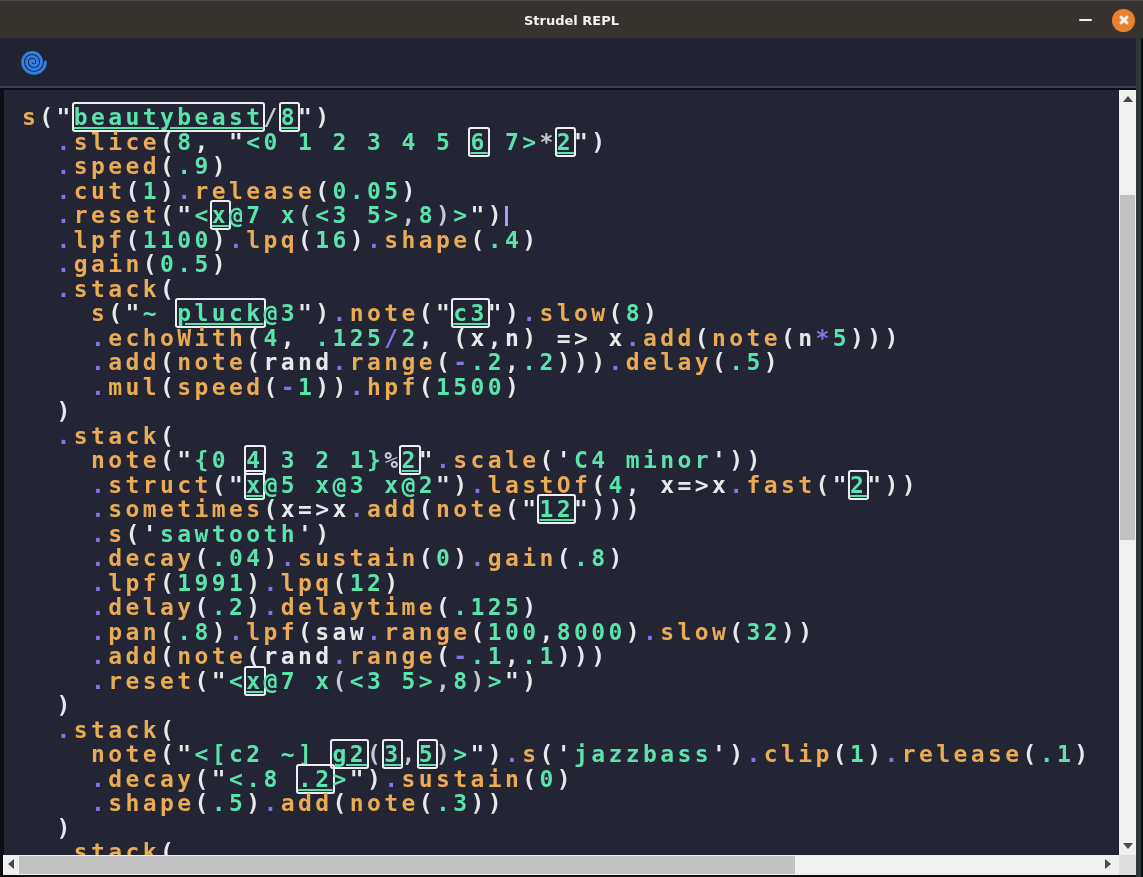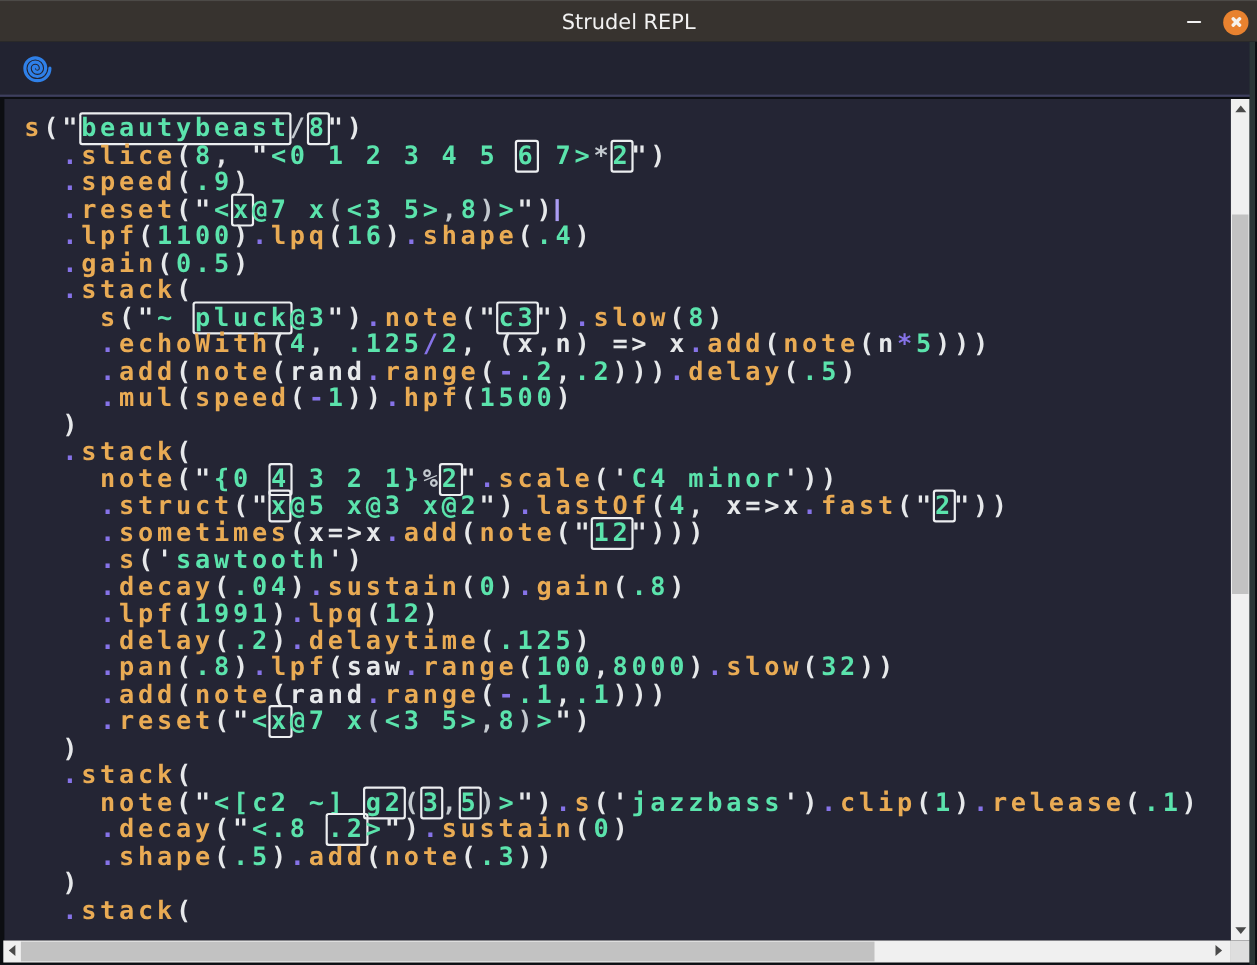--- a/index.html
+++ b/index.html
@@ -9,21 +9,21 @@
     --syntax-op:#8673e8; --syntax-dim:#c3c9cf; --highlight-box:#eceef0;
     --cursor:#aa9cf2; --scrollbar-track:#f0f0f0; --scrollbar-thumb:#c2c2c2;
     --divider:#3e3f5e;
   }
   html,body{margin:0;padding:0;}
   body{width:1143px;height:877px;position:relative;overflow:hidden;background:#0c0e12;
        font-family:"DejaVu Sans",sans-serif;}
   .titlebar{position:absolute;left:0;top:0;width:1143px;height:38px;background:var(--titlebar-bg);
        border-top:1px solid #4c4a47;box-sizing:border-box;}
   .window-title{position:absolute;left:0;right:0;top:0;height:38px;display:flex;align-items:center;
-       justify-content:center;color:var(--titlebar-text);font-size:19px;font-weight:normal;}
+       justify-content:center;color:var(--titlebar-text);font-size:13px;font-weight:bold;}
   .win-controls{position:absolute;right:8px;top:0;height:38px;display:flex;align-items:center;gap:16px;}
   .min-btn{width:22px;height:22px;display:flex;align-items:center;justify-content:center;}
   .min-bar{width:13px;height:2.5px;background:#f2f2f2;border-radius:1px;}
   .close-btn{width:23px;height:23px;border-radius:50%;background:var(--close-button);position:relative;}
   .close-x{position:absolute;inset:0;}
   .close-x::before,.close-x::after{content:"";position:absolute;left:50%;top:50%;width:11px;height:3px;
        background:#f6f2ec;border-radius:1px;}
   .close-x::before{transform:translate(-50%,-50%) rotate(45deg);}
   .close-x::after{transform:translate(-50%,-50%) rotate(-45deg);}
   .toolbar{position:absolute;left:0;top:38px;width:1143px;height:50px;background:var(--toolbar-bg);
@@ -32,21 +32,21 @@
   .editor{position:absolute;left:4px;top:90px;width:1115px;height:765px;background:var(--editor-bg);
        overflow:hidden;font-family:"DejaVu Sans Mono",monospace;font-weight:700;font-size:23px;
        line-height:24.5px;letter-spacing:3.4px;padding:15px 0 0 18px;box-sizing:border-box;
        cursor:text;}
   .code-line{white-space:pre;height:24.5px;}
   .c-fn{color:var(--syntax-fn);}
   .c-str{color:var(--syntax-str);}
   .c-pun{color:var(--syntax-pun);}
   .c-op{color:var(--syntax-op);}
   .c-dim{color:var(--syntax-dim);}
-  .boxed{box-shadow:0 0 0 2px var(--highlight-box);border-radius:1px;}
+  .boxed{box-shadow:0 0 0 2px var(--highlight-box);border-radius:1px;text-decoration:underline;}
   .caret{display:inline-block;width:3px;height:20px;background:var(--cursor);vertical-align:-3px;}
   
   .vscroll{position:absolute;right:7px;top:90px;width:17px;height:765px;background:var(--scrollbar-track);}
   .vthumb{position:absolute;left:1px;width:15px;top:105px;height:345px;background:var(--scrollbar-thumb);}
   .hscroll{position:absolute;left:3px;bottom:2px;height:20px;width:1116px;background:var(--scrollbar-track);}
   .hthumb{position:absolute;top:1px;height:18px;left:16px;width:776px;background:var(--scrollbar-thumb);}
   .corner{position:absolute;right:7px;bottom:2px;width:17px;height:20px;background:#dedede;}
   .rborder{position:absolute;right:0;top:38px;width:7px;bottom:0;background:#2b3737;
        border-right:2px solid #0c0e12;box-sizing:border-box;}
   .arr{position:absolute;width:0;height:0;}
@@ -81,20 +81,21 @@
   <svg class="logo" viewBox="0 0 32 32">
     <path d="M29,16 A13,13 0 0 1 3,16 A10.8,10.8 0 0 1 24.6,16 A8.6,8.6 0 0 1 7.4,16 A6.4,6.4 0 0 1 20.2,16 A4.2,4.2 0 0 1 11.8,16 A2,2 0 0 1 15.8,16" fill="none" stroke="#2f80e8" stroke-width="3.3" stroke-linecap="round"></path>
   </svg>
 </div>
 
 <div class="editor">
   <div>
       <div class="code-line"><span class="seg c-fn">s</span><span class="seg c-pun">("</span><span class="seg c-str boxed">beautybeast</span><span class="seg c-dim">/</span><span class="seg c-str boxed">8</span><span class="seg c-pun">")</span></div>
       <div class="code-line"><span class="seg c-pun">  </span><span class="seg c-op">.</span><span class="seg c-fn">slice</span><span class="seg c-pun">(</span><span class="seg c-str">8</span><span class="seg c-pun">, "</span><span class="seg c-str">&lt;0 1 2 3 4 5 </span><span class="seg c-str boxed">6</span><span class="seg c-str"> 7&gt;</span><span class="seg c-dim">*</span><span class="seg c-str boxed">2</span><span class="seg c-pun">")</span></div>
       <div class="code-line"><span class="seg c-pun">  </span><span class="seg c-op">.</span><span class="seg c-fn">speed</span><span class="seg c-pun">(</span><span class="seg c-str">.9</span><span class="seg c-pun">)</span></div>
+      <div class="code-line"><span class="seg c-pun">  </span><span class="seg c-op">.</span><span class="seg c-fn">cut</span><span class="seg c-pun">(</span><span class="seg c-str">1</span><span class="seg c-pun">)</span><span class="seg c-op">.</span><span class="seg c-fn">release</span><span class="seg c-pun">(</span><span class="seg c-str">0.05</span><span class="seg c-pun">)</span></div>
       <div class="code-line"><span class="seg c-pun">  </span><span class="seg c-op">.</span><span class="seg c-fn">reset</span><span class="seg c-pun">("</span><span class="seg c-str">&lt;</span><span class="seg c-str boxed">x</span><span class="seg c-str">@7 x</span><span class="seg c-dim">(</span><span class="seg c-str">&lt;3 5&gt;</span><span class="seg c-dim">,</span><span class="seg c-str">8</span><span class="seg c-dim">)</span><span class="seg c-str">&gt;</span><span class="seg c-pun">")</span><span class="caret"></span></div>
       <div class="code-line"><span class="seg c-pun">  </span><span class="seg c-op">.</span><span class="seg c-fn">lpf</span><span class="seg c-pun">(</span><span class="seg c-str">1100</span><span class="seg c-pun">)</span><span class="seg c-op">.</span><span class="seg c-fn">lpq</span><span class="seg c-pun">(</span><span class="seg c-str">16</span><span class="seg c-pun">)</span><span class="seg c-op">.</span><span class="seg c-fn">shape</span><span class="seg c-pun">(</span><span class="seg c-str">.4</span><span class="seg c-pun">)</span></div>
       <div class="code-line"><span class="seg c-pun">  </span><span class="seg c-op">.</span><span class="seg c-fn">gain</span><span class="seg c-pun">(</span><span class="seg c-str">0.5</span><span class="seg c-pun">)</span></div>
       <div class="code-line"><span class="seg c-pun">  </span><span class="seg c-op">.</span><span class="seg c-fn">stack</span><span class="seg c-pun">(</span></div>
       <div class="code-line"><span class="seg c-pun">    </span><span class="seg c-fn">s</span><span class="seg c-pun">("</span><span class="seg c-str">~ </span><span class="seg c-str boxed">pluck</span><span class="seg c-str">@3</span><span class="seg c-pun">")</span><span class="seg c-op">.</span><span class="seg c-fn">note</span><span class="seg c-pun">("</span><span class="seg c-str boxed">c3</span><span class="seg c-pun">")</span><span class="seg c-op">.</span><span class="seg c-fn">slow</span><span class="seg c-pun">(</span><span class="seg c-str">8</span><span class="seg c-pun">)</span></div>
       <div class="code-line"><span class="seg c-pun">    </span><span class="seg c-op">.</span><span class="seg c-fn">echoWith</span><span class="seg c-pun">(</span><span class="seg c-str">4</span><span class="seg c-pun">, </span><span class="seg c-str">.125</span><span class="seg c-op">/</span><span class="seg c-str">2</span><span class="seg c-pun">, (x,n) =&gt; x</span><span class="seg c-op">.</span><span class="seg c-fn">add</span><span class="seg c-pun">(</span><span class="seg c-fn">note</span><span class="seg c-pun">(</span><span class="seg c-pun">n</span><span class="seg c-op">*</span><span class="seg c-str">5</span><span class="seg c-pun">)))</span></div>
       <div class="code-line"><span class="seg c-pun">    </span><span class="seg c-op">.</span><span class="seg c-fn">add</span><span class="seg c-pun">(</span><span class="seg c-fn">note</span><span class="seg c-pun">(rand</span><span class="seg c-op">.</span><span class="seg c-fn">range</span><span class="seg c-pun">(</span><span class="seg c-op">-</span><span class="seg c-str">.2</span><span class="seg c-pun">,</span><span class="seg c-str">.2</span><span class="seg c-pun">)))</span><span class="seg c-op">.</span><span class="seg c-fn">delay</span><span class="seg c-pun">(</span><span class="seg c-str">.5</span><span class="seg c-pun">)</span></div>
       <div class="code-line"><span class="seg c-pun">    </span><span class="seg c-op">.</span><span class="seg c-fn">mul</span><span class="seg c-pun">(</span><span class="seg c-fn">speed</span><span class="seg c-pun">(</span><span class="seg c-op">-</span><span class="seg c-str">1</span><span class="seg c-pun">))</span><span class="seg c-op">.</span><span class="seg c-fn">hpf</span><span class="seg c-pun">(</span><span class="seg c-str">1500</span><span class="seg c-pun">)</span></div>
       <div class="code-line"><span class="seg c-pun">  )</span></div>
       <div class="code-line"><span class="seg c-pun">  </span><span class="seg c-op">.</span><span class="seg c-fn">stack</span><span class="seg c-pun">(</span></div>

